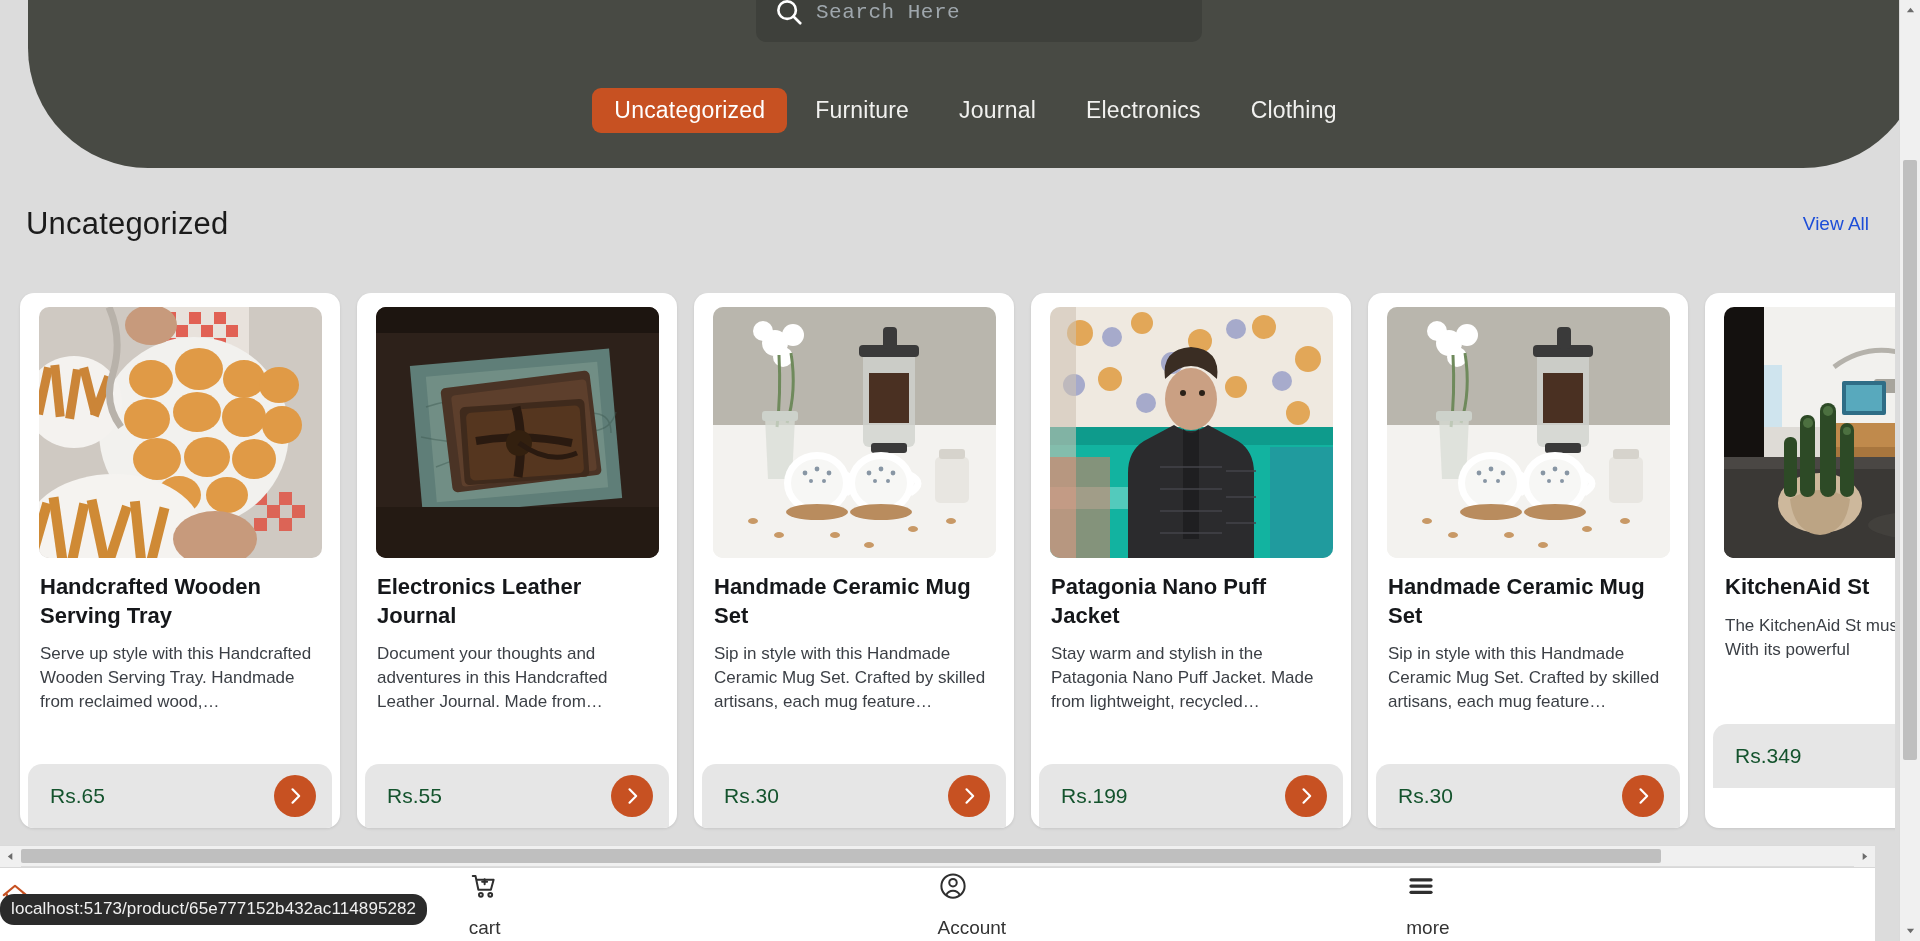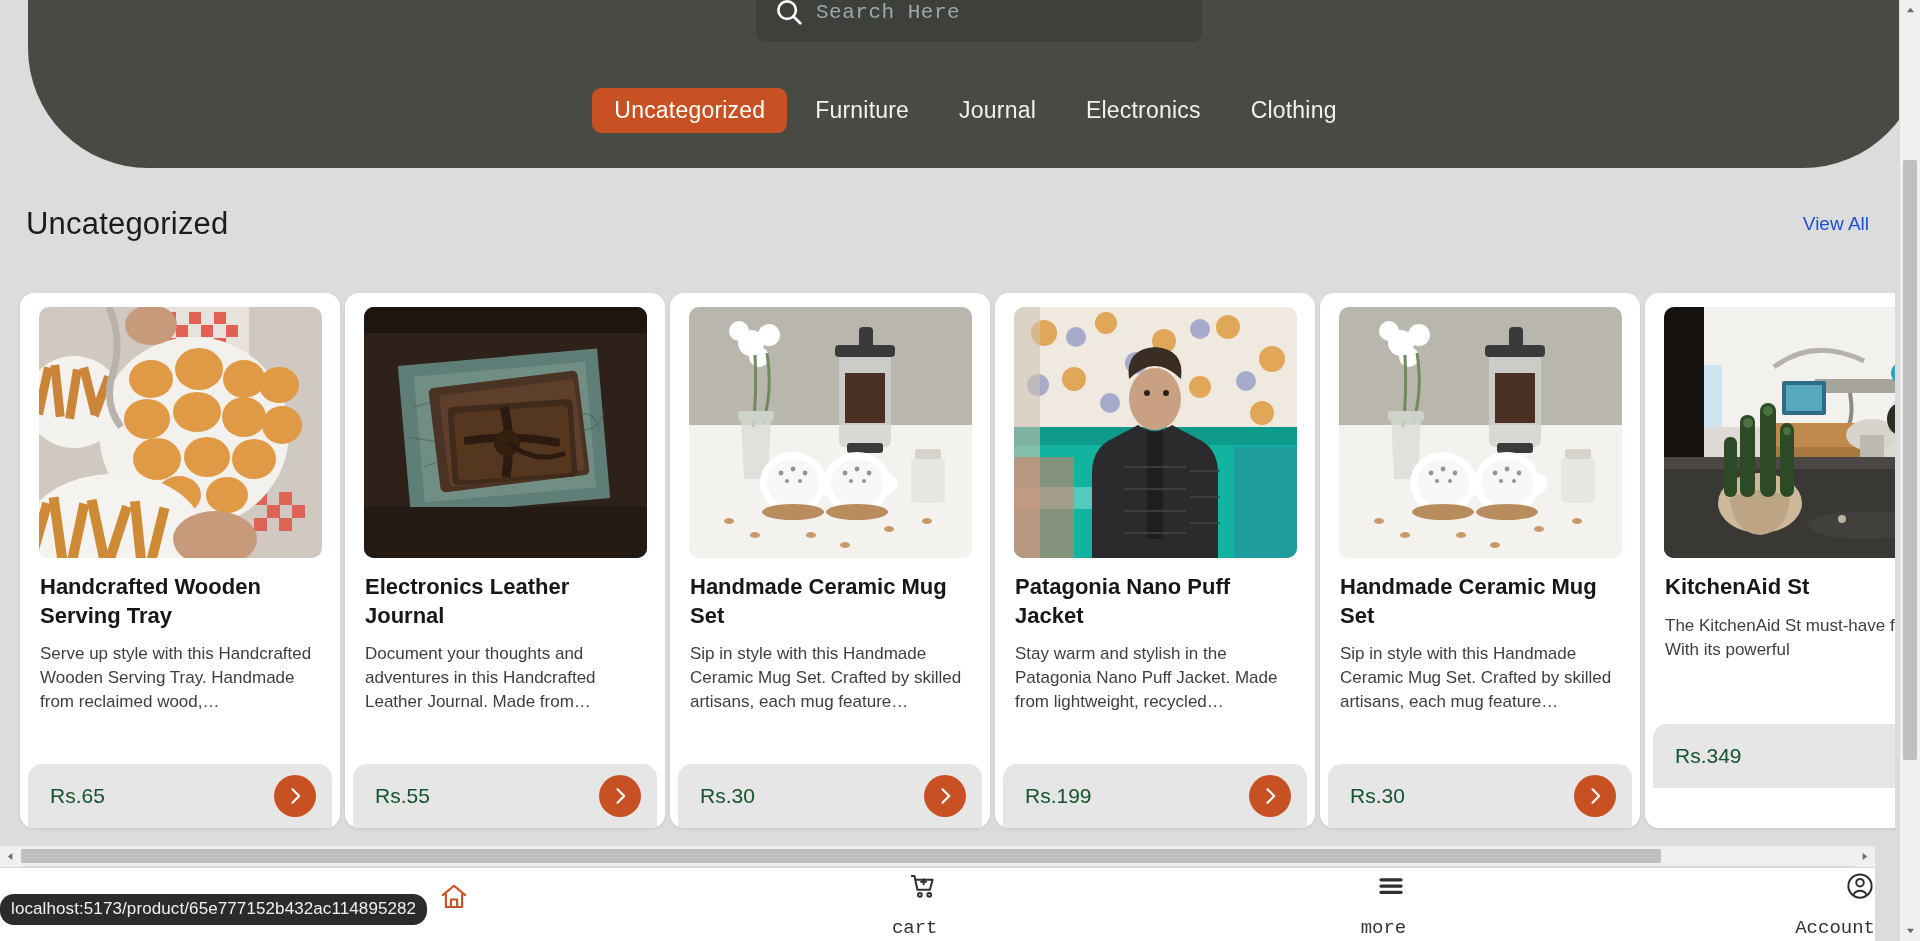--- a/index.html
+++ b/index.html
@@ -58,21 +58,21 @@
   .view-all {
     font-size: 19px; color: #1d4ed8; 
     text-underline-offset: 4px; cursor: pointer;
   }
 
   
   .rail-clip {
     position: absolute; top: 293px; left: 0;
     width: 1895px; height: 545px; overflow: hidden;
   }
-  .rail { display: flex; gap: 5px; padding-left: 20px; height: 100%; }
+  .rail { display: flex; gap: 17px; padding-left: 20px; height: 100%; }
   .card {
     position: relative; flex: 0 0 320px; height: 535px;
     background: #ffffff; border-radius: 14px;
     box-shadow: 0 1px 3px rgba(0,0,0,.10);
     overflow: hidden;
   }
   .card-img {
     margin: 14px auto 0; width: 283px; height: 251px;
     border-radius: 10px; overflow: hidden; display: block;
   }
@@ -113,21 +113,21 @@
   .hs-thumb { position: absolute; left: 0; top: 3px; height: 14px; width: 1640px; background: #bfbfbf; border-radius: 2px; cursor: pointer; }
 
   
   .bottom-nav {
     position: absolute; left: 0; bottom: 0; width: 1875px; height: 74px;
     background: #ffffff; border-top: 1px solid #d8d8d8;
     display: flex; align-items: center;
   }
   .nav-item {
     flex: 1; display: flex; flex-direction: column;
-    align-items: flex-end; justify-content: center; gap: 16px; cursor: pointer; font-family: Liberation Mono, monospace;
+    align-items: flex-start; justify-content: center; gap: 16px; cursor: pointer;
   }
   .nav-item svg { display: block; }
   .nav-label { font-size: 19px; color: #333333; }
 
   
   .vscroll {
     position: absolute; right: 0; top: 0; width: 21px; height: 941px;
     background: #f0f0f0; border-left: 1px solid #dadada;
   }
   .vs-arrow { width: 21px; height: 21px; display:flex; align-items:center; justify-content:center; cursor:pointer; }
@@ -581,38 +581,38 @@
           <path d="M3 4h2.2l2.3 11h10l2.2-8H6"></path>
             <circle cx="9.5" cy="19" r="1.5"></circle>
             <circle cx="17" cy="19" r="1.5"></circle>
           <path d="M12.5 6.5v4M10.5 8.5h4"></path>
         </svg>
       </span>
       <span class="nav-label">cart</span>
     </div>
     <div class="nav-item">
       <span>
+        <svg width="30" height="30" viewBox="0 0 24 24" fill="none" stroke="#2f2f2f" stroke-width="1.6">
+          <circle cx="12" cy="12" r="9.3"></circle>
+            <circle cx="12" cy="9.3" r="3"></circle>
+          <path d="M6.6 19.2a6 6 0 0 1 10.8 0"></path>
+        </svg>
+      </span>
+      <span class="nav-label">Account</span>
+    </div>
+    <div class="nav-item">
+      <span>
         <svg width="30" height="30" viewBox="0 0 24 24" stroke="#2f2f2f" stroke-width="2.6" stroke-linecap="round">
           <line x1="4" y1="7" x2="20" y2="7"></line>
             <line x1="4" y1="12" x2="20" y2="12"></line>
             <line x1="4" y1="17" x2="20" y2="17"></line>
         </svg>
       </span>
       <span class="nav-label">more</span>
     </div>
-    <div class="nav-item">
-      <span>
-        <svg width="30" height="30" viewBox="0 0 24 24" fill="none" stroke="#2f2f2f" stroke-width="1.6">
-          <circle cx="12" cy="12" r="9.3"></circle>
-            <circle cx="12" cy="9.3" r="3"></circle>
-          <path d="M6.6 19.2a6 6 0 0 1 10.8 0"></path>
-        </svg>
-      </span>
-      <span class="nav-label">Account</span>
-    </div>
   </div>
 
   <div class="vscroll">
     <div class="vs-arrow">
       <svg viewBox="0 0 10 10" fill="#6b6b6b">
           <polygon points="1,7 9,7 5,2"></polygon>
         </svg>
     </div>
     <div class="vs-thumb"></div>
     <div class="vs-arrow bottom">

